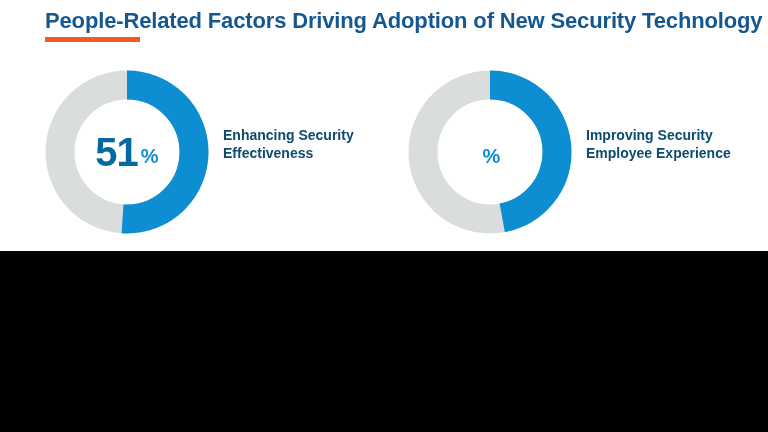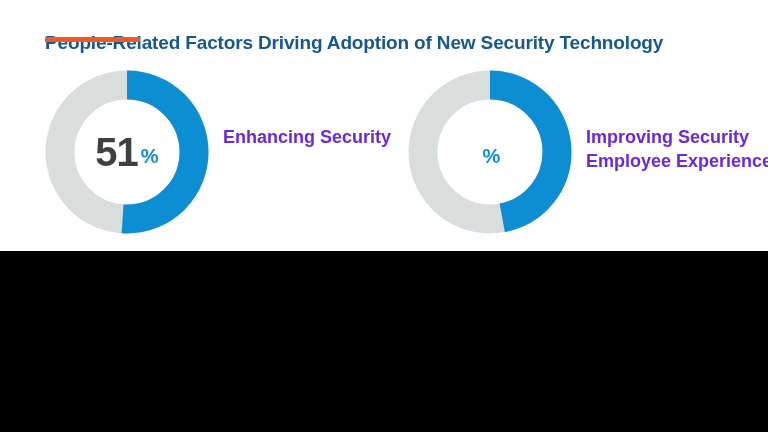--- a/index.html
+++ b/index.html
@@ -19,26 +19,25 @@
     width: 768px;
     height: 432px;
     background: #ffffff;
   }
   
   .title {
     position: absolute;
     left: 45px;
     top: 8px;
     width: 700px;
-    font-size: 19px;
+    font-size: 22px;
     font-weight: bold;
     color: #15588f;
     letter-spacing: -0.15px;
     white-space: nowrap;
-    margin-top: 24px;
   }
   .title-rule {
     position: absolute;
     left: 45px;
     top: 37px;
     width: 95px;
     height: 5px;
     background: #f15a24;
   }
   
@@ -69,41 +68,41 @@
     width: 164px;
     height: 164px;
     display: flex;
     align-items: center;
     justify-content: center;
     pointer-events: none;
   }
   .donut-value {
     font-size: 40px;
     font-weight: bold;
-    color: #404040;
+    color: #0369a1;
     line-height: 1;
     letter-spacing: -1px;
   }
   .donut-unit {
     font-size: 20px;
     font-weight: bold;
     color: #0d8dd2;
     line-height: 1;
     margin-left: 3px;
     position: relative;
     top: 4px;
   }
   .stat-label {
     position: absolute;
     top: 56px;
     left: 178px;
     width: 190px;
-    font-size: 18px;
+    font-size: 14px;
     font-weight: bold;
-    color: #6d28d9;
+    color: #0c4a6e;
     line-height: 1.32;
   }
   .stat-label .ln { display: block; }
 
   
   .black-band {
     position: absolute;
     left: 0;
     top: 251px;
     width: 768px;
@@ -126,20 +125,21 @@
         <circle cx="82" cy="82" r="67" fill="none" stroke="#d9dedc" stroke-width="29"></circle>
         <circle id="arc1" cx="82" cy="82" r="67" fill="none" stroke="#0d8dd2" stroke-width="29" stroke-dasharray="214.70 420.97" transform="rotate(-90 82 82)"></circle>
       </svg>
       <div class="donut-center">
         <span class="donut-value">51</span>
         <span class="donut-unit">%</span>
       </div>
     </div>
     <div class="stat-label">
       <span class="ln">Enhancing Security</span>
+      <span class="ln">Effectiveness</span>
     </div>
   </div>
 
   <div class="stat-group two">
     <div class="donut-wrap">
       <svg class="donut-svg" viewBox="0 0 164 164">
         <circle cx="82" cy="82" r="67" fill="none" stroke="#d9dedc" stroke-width="29"></circle>
         <circle id="arc2" cx="82" cy="82" r="67" fill="none" stroke="#0d8dd2" stroke-width="29" stroke-dasharray="197.86 420.97" transform="rotate(-90 82 82)"></circle>
       </svg>
       <div class="donut-center">

